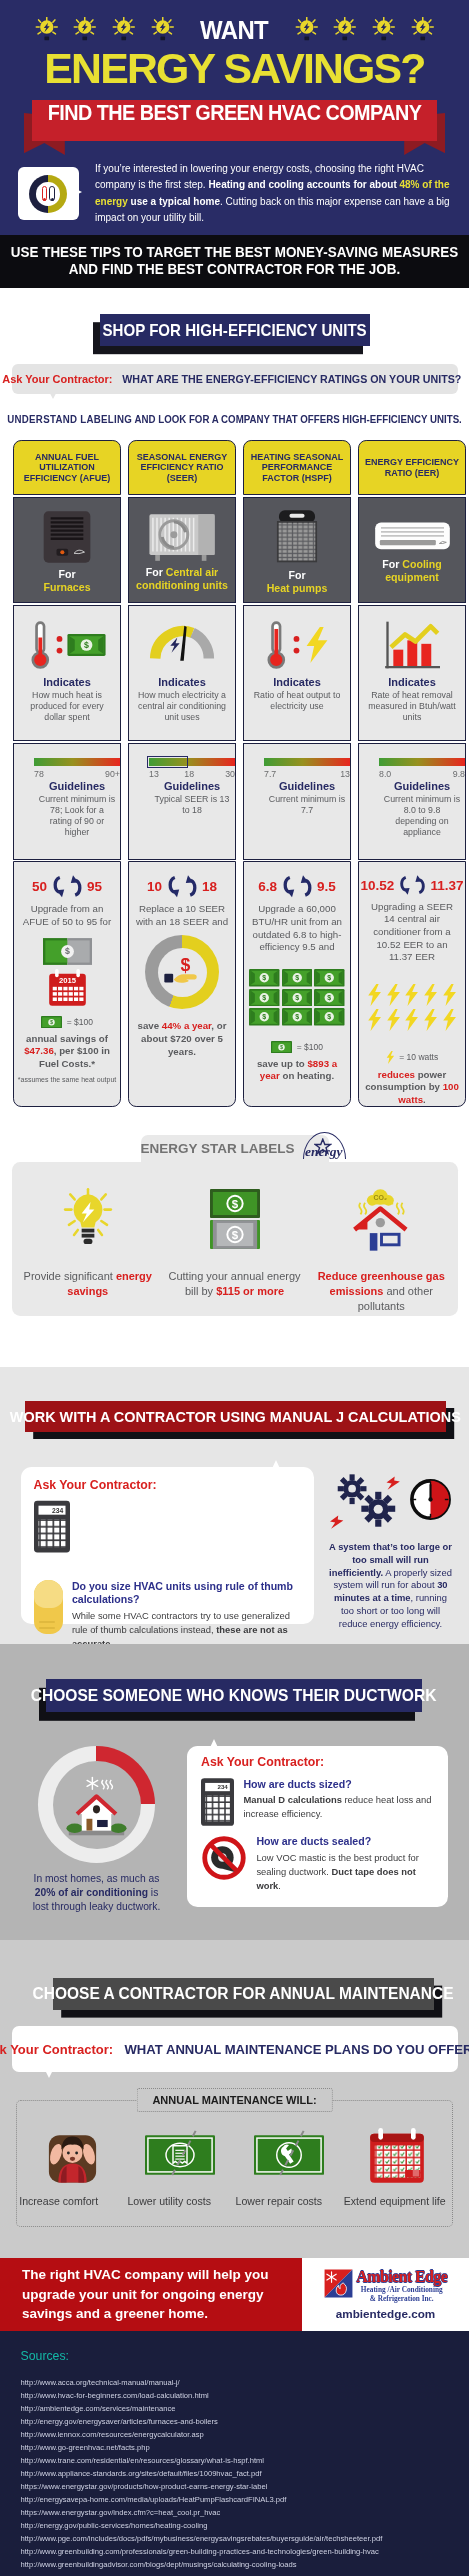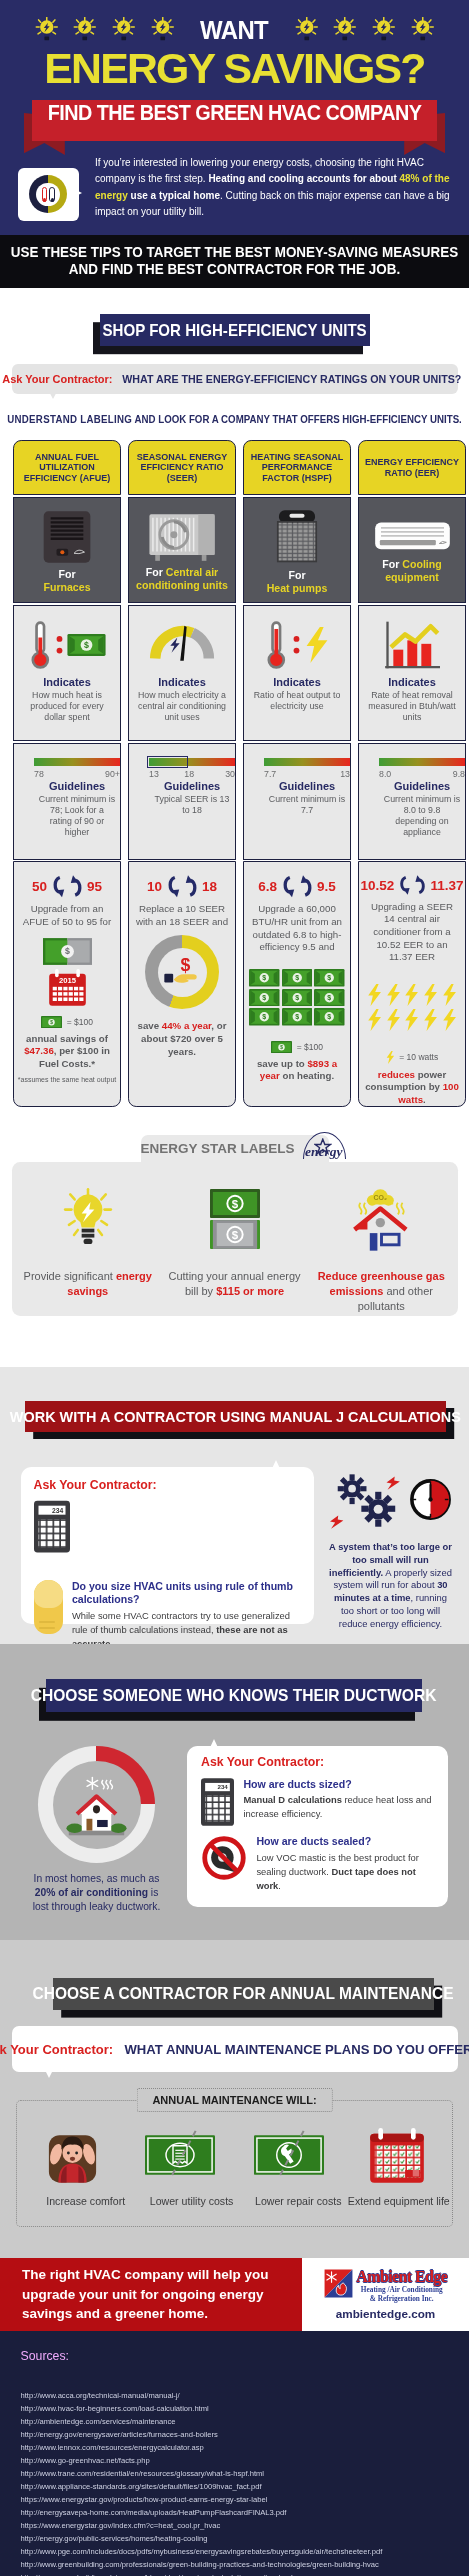--- a/index.html
+++ b/index.html
@@ -12,21 +12,21 @@
   .bulb-row { display:flex; align-items:center; justify-content:space-evenly; padding:15.2px 11.7px 0 11.7px; }
   .bulb-group { display:flex; gap:15.2px; }
   .want { color:#fff; font-weight:bold; font-size:26px; letter-spacing:-0.6px; transform:scaleX(.92); }
   .big-title { text-align:center; color:#e8e033; font-weight:bold; font-size:42px; letter-spacing:-1.8px; line-height:1.0; margin-top:2.3px; transform:scaleX(1.02); white-space:nowrap; }
   .ribbon-wrap { position:relative; width:405px; margin:9.4px auto 0 auto; height:41px; }
   .ribbon-tail { position:absolute; top:13px; width:41px; height:42px; background:#8e1b22; }
   .ribbon-tail.left { left:-8.2px; clip-path:polygon(0 0,100% 10%,100% 100%,50% 72%,0 96%); }
   .ribbon-tail.right { right:-8.2px; clip-path:polygon(0 10%,100% 0,100% 96%,50% 72%,0 100%); }
   .ribbon { position:absolute; left:0; top:0; width:405px; height:41px; background:#c5202a; display:flex; align-items:flex-start; justify-content:center; }
   .ribbon .rb-text { color:#fff; font-weight:bold; font-size:22px; white-space:nowrap; transform:scaleX(.9); letter-spacing:-0.6px; }
-  .intro-row { display:flex; margin-top:14px; padding:0 11.7px 0 17.6px; gap:16.4px; align-items:flex-end; }
+  .intro-row { display:flex; margin-top:20px; padding:0 11.7px 0 17.6px; gap:16.4px; align-items:center; }
   .intro-box { position:relative; width:61px; height:53px; background:#fff; border-radius:5.9px; flex:none; display:flex; align-items:center; justify-content:center; }
   .intro-box::after { content:""; position:absolute; right:-7px; top:21px; border:4.7px solid transparent; border-left:8.2px solid #fff; }
   .temp-ring { width:38px; height:38px; border-radius:50%; background:conic-gradient(#b5a912 0 50%, #1d2040 50% 100%); display:flex; align-items:center; justify-content:center; }
   .temp-ring-in { width:23.5px; height:23.5px; border-radius:50%; background:#fff; display:flex; align-items:center; justify-content:center; gap:2.3px; }
   .mini-therm { width:5.3px; height:15.2px; border-radius:2.9px; border:1.2px solid #1d2040; position:relative; }
   .mini-therm::after { content:""; position:absolute; left:0.3px; bottom:-0.6px; width:3.5px; height:3.5px; border-radius:50%; }
   .mini-therm.hot { border-color:#d8201f; } .mini-therm.hot::after { background:#d8201f; }
   .mini-therm.cold::after { background:#1d2040; }
   .intro-text { color:#fff; font-size:10px; line-height:1.65; width:358px; }
   .intro-text .b { font-weight:bold; }
@@ -136,40 +136,40 @@
   
   .mt-sec { height:318px; background:#cacaca; }
   .mt-hdr { width:381px; height:32px; margin:38px 0 0 53px; background:#4a4a4a; box-shadow:8.2px 7.6px 0 #101015; }
   .mt-hdr span { font-size:16px; white-space:nowrap; transform:scaleX(.97); }
   .mt-ask { position:relative; width:446px; height:46px; margin:16px auto 0 auto; background:#fff; border-radius:7px; display:flex; align-items:center; justify-content:center; gap:5.9px; }
   .mt-ask::after { content:""; position:absolute; left:30.5px; bottom:-13px; border:7.6px solid transparent; border-top:14px solid #fff; }
   .mt-ask .ask-label { font-size:13px; }
   .mt-ask .ask-q { font-size:13.5px; }
   .dotted-box { position:relative; width:437px; height:127px; margin:28px auto 0 auto; border:1.8px dotted #8a8a8a; border-radius:4.7px; display:flex; justify-content:space-evenly; align-items:flex-start; padding-top:23.5px; }
   .dotted-label { position:absolute; top:-13.5px; left:50%; transform:translateX(-50%); background:#cacaca; border:1.8px dotted #8a8a8a; border-radius:2.3px; padding:5.3px 15.2px; color:#1c1c1c; font-weight:bold; font-size:11px; white-space:nowrap; }
-  .mt-item { width:106px; text-align:right; }
+  .mt-item { width:106px; text-align:left; }
   .mt-item .icon-zone { height:63px; display:flex; align-items:center; justify-content:center; }
   .mt-cap { color:#3c3c3e; font-size:10.6px; margin-top:7px; }
   .slash-wrap { position:relative; }
   .slash-wrap::after { content:""; position:absolute; left:54%; top:-7px; height:118%; border-left:2.3px dashed #8a8a8a; transform:rotate(28deg); }
 
   
   .cta { height:73px; display:flex; }
   .cta-red { width:302px; background:#b50d12; color:#fff; display:flex; align-items:center; padding:0 16.4px 0 22px; }
   .cta-red div { font-weight:bold; font-size:13.5px; line-height:1.45; }
   .cta-white { width:167px; background:#fff; display:flex; flex-direction:column; align-items:center; justify-content:center; }
   .brand-row { display:flex; align-items:flex-start; gap:3.5px; }
   .brand-text { text-align:center; }
   .brand-name { font-family:"Liberation Serif", serif; font-weight:bold; font-size:16px; color:#d8201f; text-shadow:-0.6px 0 #2c3e94,0.6px 0 #2c3e94,0 -0.6px #2c3e94,0 0.6px #2c3e94; letter-spacing:-0.6px; line-height:1; }
   .brand-sub { font-family:"Liberation Serif", serif; font-weight:bold; font-size:7.3px; color:#2c3e94; line-height:1.25; }
   .brand-site { margin-top:4.7px; font-weight:bold; font-size:11.7px; color:#272a63; }
 
   
   .sources { height:245px; background:#1a1e3c; padding:17.6px 0 0 20.5px; }
-  .sources-title { color:#f0abfc; font-size:12.3px; margin-bottom:26px; }
+  .sources-title { color:#14b8a6; font-size:12.3px; margin-bottom:13px; }
   .src-url { color:#cfd2e3; font-size:7.6px; line-height:13px; }
 </style>
 </head>
 <body>
 
 <div class="page">
 
   <section class="hero">
     <div class="bulb-row">
       <div class="bulb-group">

